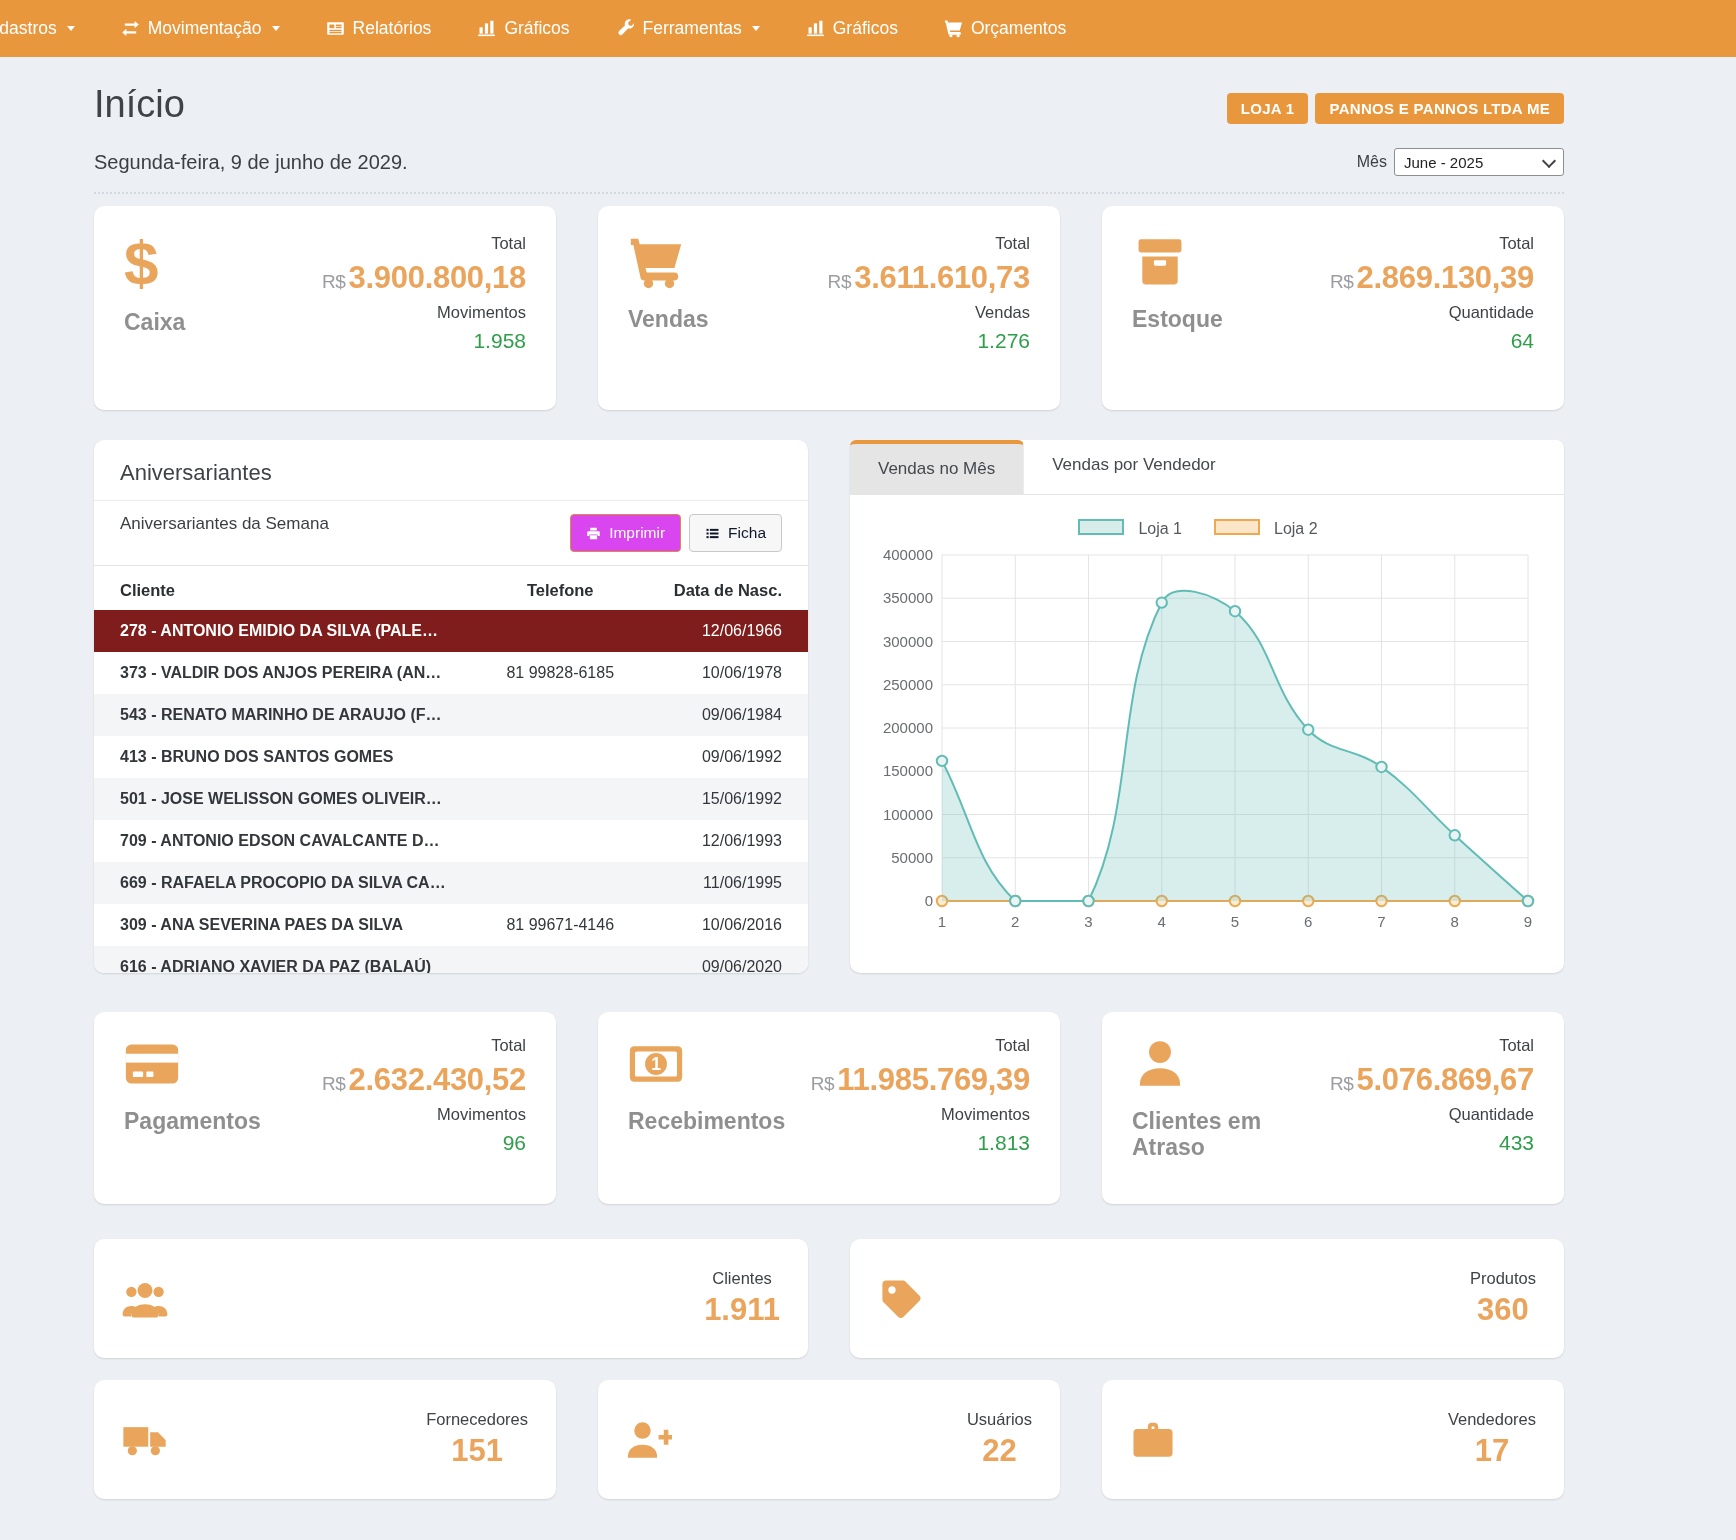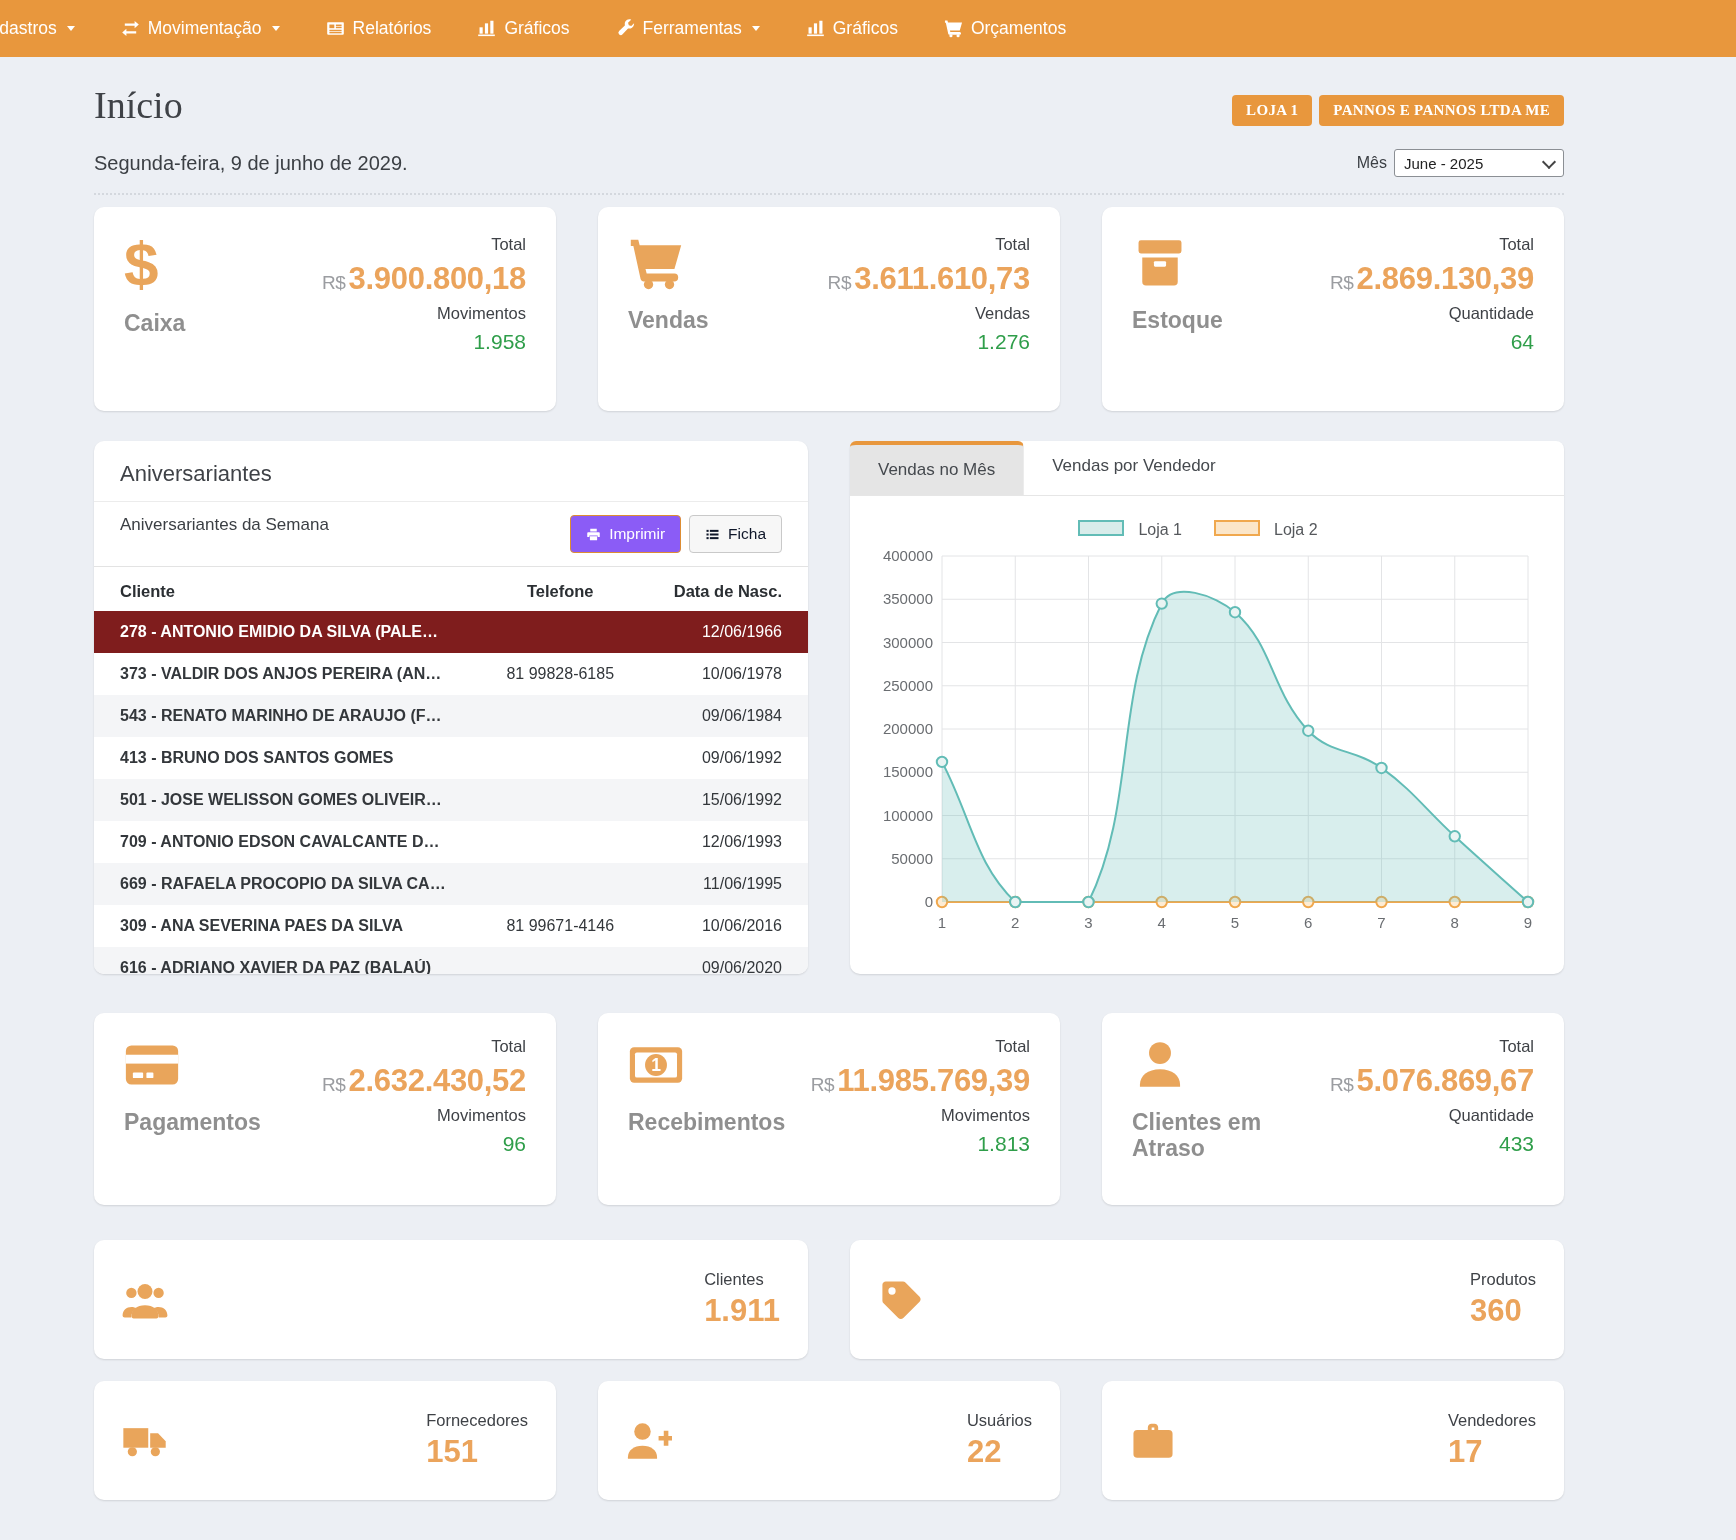--- a/index.html
+++ b/index.html
@@ -10,21 +10,21 @@
   .navbar { height:57px; background:#e8973d; display:flex; align-items:stretch; color:#fff; }
   .nav-item { display:flex; align-items:center; gap:8px; padding:0 23px; font-size:17.5px;
     font-weight:500; cursor:pointer; white-space:nowrap; }
   .nav-item.cut { margin-left:-46px; }
   .nav-item .icn { width:19px; height:19px; }
   .caret { width:0; height:0; border-left:4.5px solid transparent; border-right:4.5px solid transparent;
     border-top:5.5px solid currentColor; display:inline-block; margin-left:2px; }
 
   
   .page { width:1470px; margin-left:94px; }
-  .page-head { display:flex; justify-content:space-between; align-items:center; padding-top:26px;font-family:Liberation Serif, serif; }
+  .page-head { display:flex; justify-content:space-between; align-items:flex-start; padding-top:26px; }
   .page-title { font-size:38px; font-weight:500; color:#3f4247; }
   .head-buttons { display:flex; gap:7px; margin-top:10px; }
   .pill-btn { background:#e8973d; color:#fff; border:none; font-family:inherit; font-weight:700;
     font-size:15px; padding:7px 14px; border-radius:4px; letter-spacing:.3px; cursor:pointer; }
 
   .date-row { display:flex; justify-content:space-between; align-items:center; margin-top:22px;
     padding-bottom:16px; border-bottom:2px dotted #d4d8de; }
   .date-text { font-size:20px; color:#3b3f44; }
   .month-box { display:flex; align-items:center; gap:7px; font-size:16px; color:#3b3f44; }
   .select-wrap { position:relative; }
@@ -55,21 +55,21 @@
   .mid-row { display:flex; gap:42px; margin-top:30px; height:533px; }
   .panel { background:#fff; border-radius:10px; box-shadow:0 1px 2px rgba(0,0,0,.12); flex:1; overflow:hidden; }
 
   .aniv-title { padding:20px 26px 14px; font-size:22px; color:#3f4247; border-bottom:1px solid #ececec; }
   .aniv-subrow { display:flex; padding:13px 26px; border-bottom:1px solid #e3e3e3; }
   .aniv-subtitle { font-size:17px; color:#3b3f44; }
   .aniv-actions { margin-left:auto; display:flex; gap:8px; }
   .btn { display:flex; align-items:center; gap:8px; font-family:inherit; font-size:15.5px; padding:9px 15px;
     border-radius:4px; cursor:pointer; }
   .btn .icn { width:15px; height:15px; }
-  .btn-orange { background:#8b5cf6; color:#fff; border:1px solid #dd8d33; }
+  .btn-orange { background:#d946ef; color:#fff; border:1px solid #dd8d33; }
   .btn-light { background:#f7f7f7; color:#0f172a; border:1px solid #c9c9c9; }
 
   .tbl { padding:0 26px; }
   .trow { display:grid; grid-template-columns:55% 23% 22%; align-items:center; }
   .trow.head { font-weight:700; font-size:16.5px; color:#2b2f33; padding:15px 0 10px; }
   .trow.body-row { font-size:16px; color:#33373b; padding:12px 0; }
   .trow.body-row .c-name { font-weight:700; white-space:nowrap; overflow:hidden; }
   .trow .c-phone { text-align:center; }
   .trow .c-date { text-align:right; }
   .trow.alt { background:#f4f5f7; margin:0 -26px; padding-left:26px; padding-right:26px; }
@@ -85,21 +85,21 @@
   .chart-body { background:#fff; flex:1; border-radius:0 0 10px 10px; box-shadow:0 1px 2px rgba(0,0,0,.12);
     padding:14px 20px 10px; }
   .chart-legend { display:flex; justify-content:center; align-items:center; gap:14px; margin:10px 0 6px; }
   .lg-box { width:46px; height:16px; border:2px solid; display:inline-block; }
   .lg-label { font-size:16px; color:#55585c; margin-right:18px; }
 
   
   .two-row { display:flex; gap:42px; margin-top:35px; }
   .simple-card { height:119px; padding:18px 28px; display:flex; align-items:center; }
   .simple-card .icn { width:46px; height:46px; color:#e9a55b; }
-  .sm-right { margin-left:auto; text-align:left; display:flex; flex-direction:column; gap:4px; }
+  .sm-right { margin-left:auto; text-align:center; display:flex; flex-direction:column; gap:4px; }
   .sm-label { font-size:16.5px; color:#3f4247; }
   .sm-value { font-size:31px; font-weight:700; color:#eba45c; }
 </style>
 </head>
 <body>
 
 <nav class="navbar" id="navbar">
     <div class="nav-item cut">
       <span>Cadastros</span>
       <span class="caret"></span>

